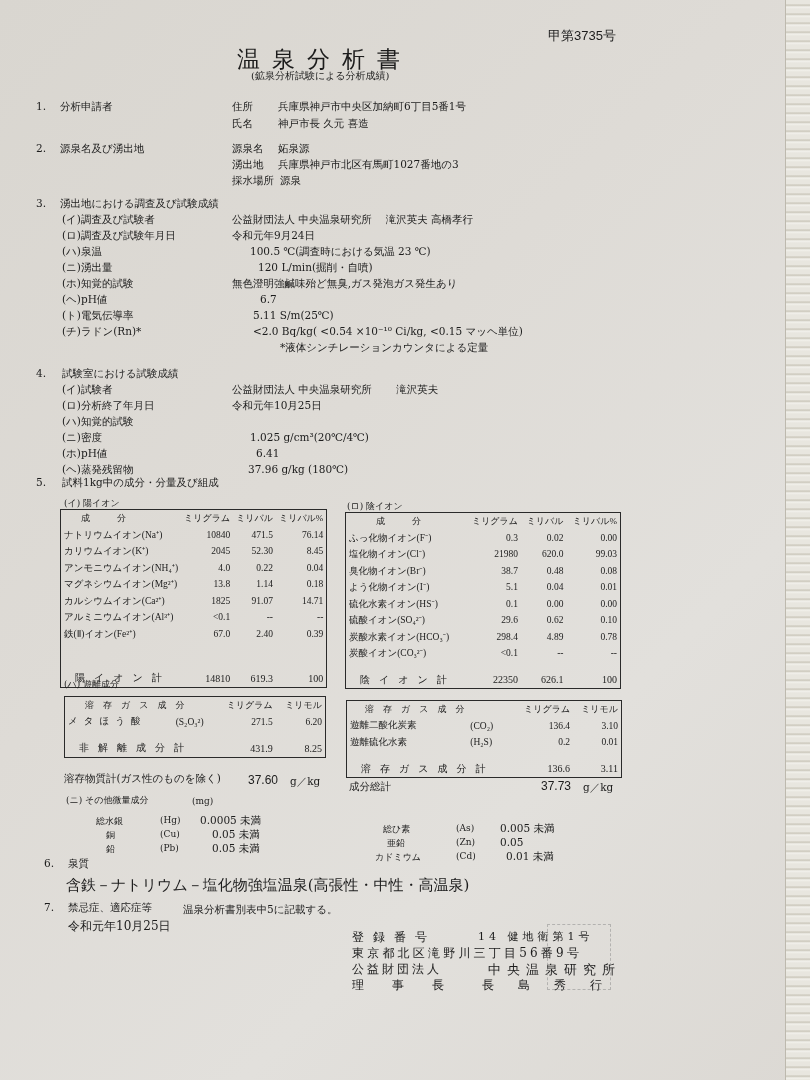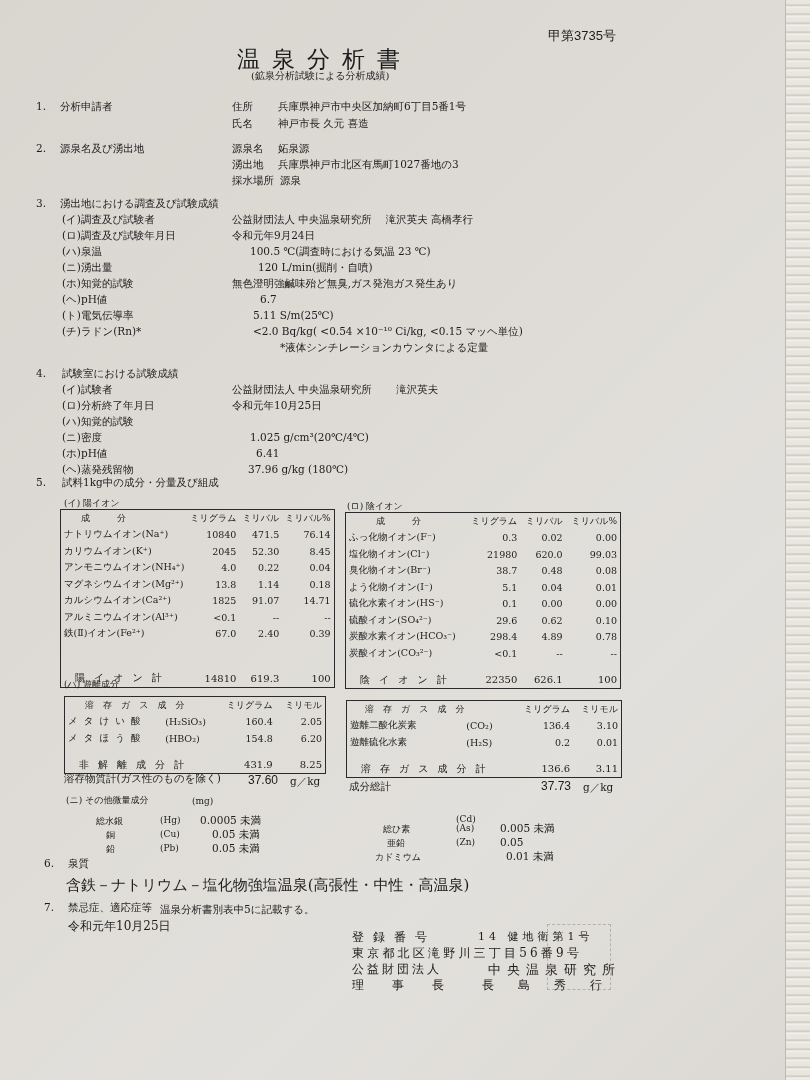--- a/index.html
+++ b/index.html
@@ -16,21 +16,21 @@
     border-left:1px solid #bdb9ae;
   }
   .abs { position:absolute; white-space:nowrap; }
   .sm { font-size:10.5px; }
   .xs { font-size:9px; }
   .docno { left:548px; top:27px; font-size:13px; font-family:"Liberation Sans", sans-serif; }
   .title { left:237px; top:44px; font-size:23px; letter-spacing:12px; }
   .subtitle { left:251px; top:69px; font-size:10px; }
   .num { font-size:10.5px; }
   table { border-collapse:collapse; }
-  .box { position:absolute; border:1.5px solid #2a2a2a; font-size:9.5px; }
+  .box { position:absolute; border:1.5px solid #2a2a2a; font-size:9.5px;font-family:Liberation Serif, serif; }
   .box td { padding:0 3px; height:16.5px; white-space:nowrap; }
   .box .r { text-align:right; }
   .hdr td { font-size:9px; }
   .total td { padding-top:10px; font-size:10px; }
   .sp { letter-spacing:6px; }
   .sp2 { letter-spacing:9px; }
   .hl { font-size:15px; }
   .stamp { position:absolute; left:547px; top:924px; width:62px; height:64px; border:1px dashed #888; opacity:.5; }
 </style>
 </head>
@@ -223,29 +223,23 @@
 
   <div class="abs xs" style="left:64px;top:678px">(ハ) 遊離成分</div>
   <table class="box" style="left:64px;top:696px;width:262px;">
     <tbody>
         <tr class="hdr">
       <td class="sp2" colspan="2" style="padding-left:20px">溶存ガス成分</td>
       <td class="r">ミリグラム</td>
       <td class="r">ミリモル</td>
     </tr>
     <tr>
-          <td class="sp">メタけい酸</td>
-          <td>(H₂SiO₃)</td>
-          <td class="r">160.4</td>
-          <td class="r">2.05</td>
-        </tr>
-    <tr>
           <td class="sp">メタほう酸</td>
-          <td>(HBO₂)</td>
-          <td class="r">154.8</td>
+          <td>(S₂O₃²)</td>
+          <td class="r">271.5</td>
           <td class="r">6.20</td>
         </tr>
     <tr class="total">
       <td class="sp2" colspan="2" style="padding-left:14px">非解離成分計</td>
       <td class="r">431.9</td>
       <td class="r">8.25</td>
     </tr>
   </tbody>
     </table>
 
@@ -296,30 +290,30 @@
   <div class="abs xs" style="left:160px;top:843px">(Pb)</div>
   <div class="abs sm" style="left:212px;top:842px">0.05 未満</div>
 
   <div class="abs xs" style="left:383px;top:823px">総ひ素</div>
   <div class="abs xs" style="left:456px;top:823px">(As)</div>
   <div class="abs sm" style="left:500px;top:822px">0.005 未満</div>
   <div class="abs xs" style="left:387px;top:837px">亜鉛</div>
   <div class="abs xs" style="left:456px;top:837px">(Zn)</div>
   <div class="abs sm" style="left:500px;top:836px">0.05</div>
   <div class="abs xs" style="left:375px;top:851px">カドミウム</div>
-  <div class="abs xs" style="left:456px;top:814px">(Cd)</div>
+  <div class="abs xs" style="left:456px;top:851px">(Cd)</div>
   <div class="abs sm" style="left:506px;top:850px">0.01 未満</div>
 
   <div class="abs num" style="left:44px;top:857px">6.</div>
   <div class="abs sm" style="left:68px;top:857px">泉質</div>
   <div class="abs hl" style="left:66px;top:876px">含鉄－ナトリウム－塩化物強塩温泉(高張性・中性・高温泉)</div>
 
   <div class="abs num" style="left:44px;top:901px">7.</div>
   <div class="abs sm" style="left:68px;top:901px">禁忌症、適応症等</div>
-  <div class="abs sm" style="left:160px;top:903px">温泉分析書別表中5に記載する。</div>
+  <div class="abs sm" style="left:183px;top:903px">温泉分析書別表中5に記載する。</div>
 
   <div class="abs" style="left:68px;top:918px;font-size:12px">令和元年10月25日</div>
 
   <div class="abs" style="left:352px;top:929px;font-size:12px;letter-spacing:9px">登録番号</div>
   <div class="abs" style="left:478px;top:929px;font-size:11px;letter-spacing:4px">14 健地衛第1号</div>
   <div class="abs" style="left:352px;top:945px;font-size:12px;letter-spacing:3.2px">東京都北区滝野川三丁目56番9号</div>
   <div class="abs" style="left:352px;top:961px;font-size:12px;letter-spacing:3px">公益財団法人</div>
   <div class="abs" style="left:488px;top:961px;font-size:13px;letter-spacing:6px">中央温泉研究所</div>
   <div class="abs" style="left:352px;top:977px;font-size:12px;letter-spacing:28px">理事長</div>
   <div class="abs" style="left:482px;top:977px;font-size:12px;letter-spacing:24px">長島秀行</div>

